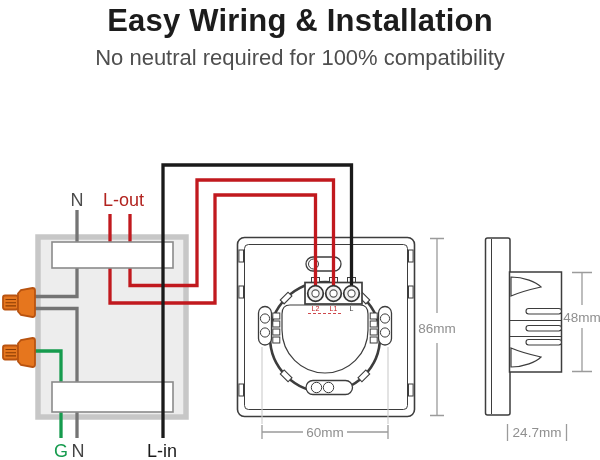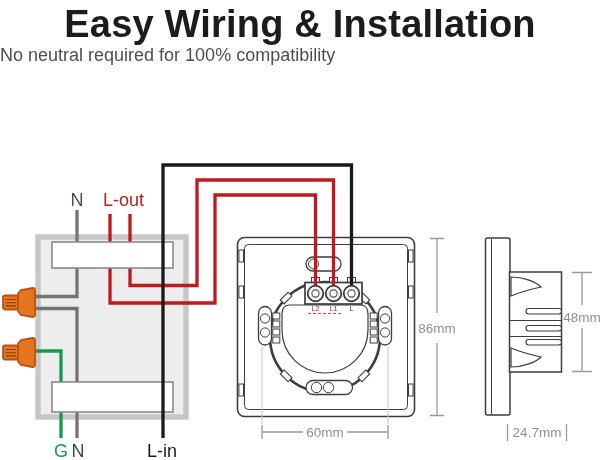--- a/index.html
+++ b/index.html
@@ -2,25 +2,25 @@
 <html><head>
 <meta charset="utf-8">
 <style>
   html,body{margin:0;padding:0;background:#ffffff;}
   .stage{
     position:relative;width:600px;height:460px;background:#ffffff;overflow:hidden;
     font-family:"Liberation Sans", sans-serif;
   }
   .page-title{
     position:absolute;top:3px;left:0;right:0;text-align:center;
-    font-size:38px;font-weight:700;color:#1c1c1c;letter-spacing:.2px;margin:0;
+    font-size:31px;font-weight:700;color:#1c1c1c;letter-spacing:.2px;margin:0;
   }
   .subtitle{
-    position:absolute;left:0;right:0;
-    font-size:18px;color:#4e4e4e;margin:0;
+    position:absolute;left:0;right:0;text-align:center;
+    font-size:22px;color:#4e4e4e;margin:0;
   }
   .subtitle.l1{top:45px;}
   .subtitle.l2{top:68px;}
   svg{position:absolute;top:0;left:0;}
   svg text{font-family:"Liberation Sans", sans-serif;}
   .dimtxt{fill:#8f8f8f;font-size:13.5px;}
   .dimline{stroke:#9b9b9b;stroke-width:1.3;fill:none;}
   .extline{stroke:#cccccc;stroke-width:1.1;fill:none;}
 </style>
 </head>

